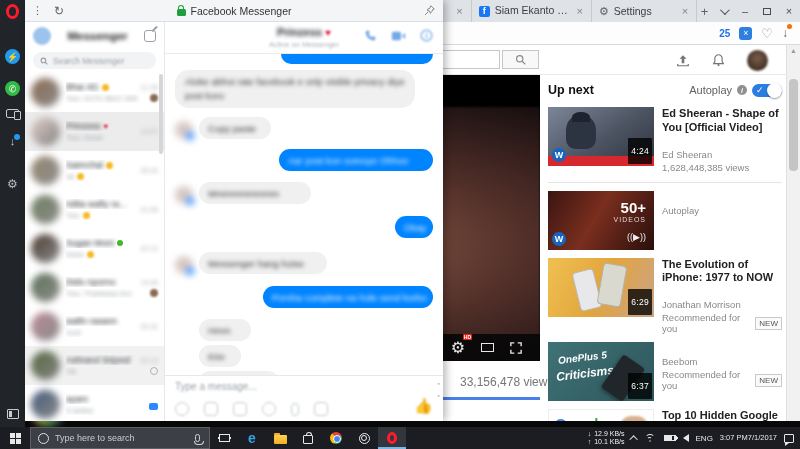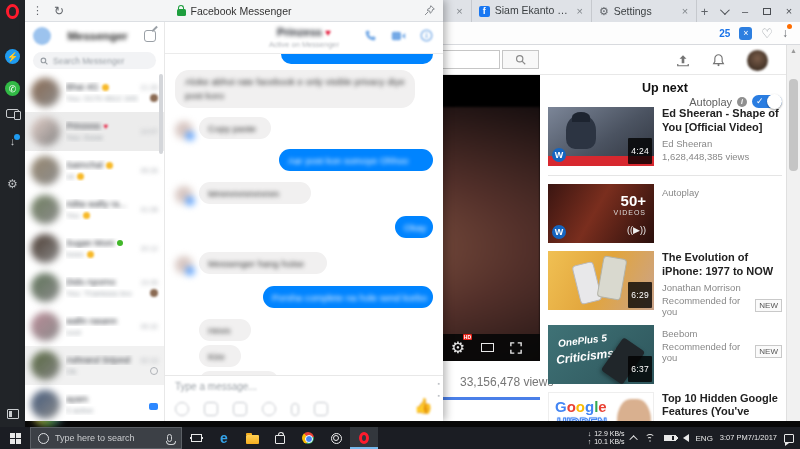--- a/index.html
+++ b/index.html
@@ -39,36 +39,36 @@
   #player .vframe{position:absolute;left:0;top:32px;right:0;bottom:0;background:radial-gradient(ellipse at 62% 55%,#8a5a46 0%,#53302a 40%,#140d0e 85%);}
   #pctrl{position:absolute;left:0;right:0;bottom:0;height:27px;background:rgba(8,8,8,.92);display:flex;align-items:center;justify-content:flex-end;gap:16px;padding-right:18px;}
   .pc-ico{color:#e8e8e8;position:relative;display:flex;align-items:center;}
   .hd-badge{position:absolute;top:-4px;right:-7px;background:#e62117;color:#fff;font-size:5px;font-weight:bold;border-radius:1px;padding:0 1px;line-height:6px;}
   .theater{width:13px;height:9px;border:1.5px solid #e8e8e8;}
   #views{position:absolute;left:460px;top:330px;font-size:12px;color:#767676;white-space:nowrap;}
   #likebar{position:absolute;left:440px;top:352px;width:100px;height:3px;background:#4a7fe8;}
 
   
   #upnext{position:absolute;left:548px;top:36px;width:234px;}
-  #un-head{display:flex;align-items:center;height:18px;flex-direction:column;}
+  #un-head{display:flex;align-items:center;height:18px;}
   #un-title{font-size:12.5px;font-weight:bold;color:#111;}
   #un-right{margin-left:auto;display:flex;align-items:center;gap:5px;}
   #autoplay-label{font-size:11px;color:#606060;}
   .info-circ{width:10px;height:10px;border-radius:50%;background:#909090;color:#fff;font-size:7px;display:flex;align-items:center;justify-content:center;font-style:italic;font-weight:bold;}
   #autoplay-toggle{width:30px;height:13px;border-radius:7px;background:#2a7de1;position:relative;}
   #autoplay-toggle .knob{position:absolute;right:0px;top:-1px;width:15px;height:15px;border-radius:50%;background:#fff;box-shadow:0 1px 2px rgba(0,0,0,.4);}
   #autoplay-toggle .tick{position:absolute;left:4px;top:1px;color:#fff;font-size:9px;}
   .un-item{display:flex;margin-top:8px;}
   .un-sep{border-bottom:1px solid #e5e5e5;margin-top:9px;}
   .thumb{position:relative;width:106px;height:59px;flex:none;overflow:hidden;background:#888;}
   .dur{position:absolute;right:2px;bottom:2px;background:rgba(0,0,0,.78);color:#fff;font-size:8.5px;padding:8px 3px;border-radius:1px;letter-spacing:.3px;}
   .wmark{position:absolute;left:4px;bottom:4px;width:14px;height:14px;border-radius:50%;background:#1565c0;color:#fff;font-size:9px;font-weight:bold;display:flex;align-items:center;justify-content:center;}
   .un-txt{padding-left:8px;min-width:0;}
   .un-vtitle{font-size:11px;font-weight:bold;color:#212121;line-height:1.25;}
-  .un-vchan{font-size:9.5px;color:#888;margin-top:3px;}
+  .un-vchan{font-size:9.5px;color:#888;margin-top:14px;}
   .un-vmeta{font-size:9.5px;color:#888;margin-top:2px;display:flex;align-items:center;gap:4px;}
   .new-badge{border:1px solid #c9c9c9;background:#fafafa;color:#555;font-size:8px;padding:0 3px;line-height:11px;}
   .t-shape{background:linear-gradient(145deg,#7c8698 0%,#4b5361 55%,#2e333d 100%);}
   .t-shape .redstrip{position:absolute;left:0;right:0;bottom:0;height:10px;background:#d7282f;}
   .t-shape .figure{position:absolute;left:18px;top:8px;width:30px;height:34px;border-radius:45% 45% 30% 30%;background:#2c3442;}
   .t-shape .beanie{position:absolute;left:24px;top:5px;width:18px;height:10px;border-radius:50% 50% 0 0;background:#1d2430;}
   .t-mix{background:linear-gradient(120deg,#3a1511 0%,#7a2e1e 45%,#2a0f0c 100%);}
   .t-mix .m50{position:absolute;right:8px;top:8px;color:#fff;font-size:15px;font-weight:bold;}
   .t-mix .mvid{position:absolute;right:8px;top:25px;color:#ddd;font-size:7px;letter-spacing:1px;}
   .t-mix .mplay{position:absolute;right:8px;bottom:8px;color:#eee;font-size:9px;}
@@ -165,21 +165,21 @@
 
   
   #blackstrip{position:absolute;left:25px;top:421px;right:0;height:6px;background:#080808;overflow:hidden;}
   #blackstrip .sliver{position:absolute;left:8px;top:-18px;width:30px;height:24px;border-radius:50%;background:linear-gradient(100deg,#c9a23a,#47803d 60%,#27406e);}
 
   
   #taskbar{position:absolute;left:0;bottom:0;right:0;height:22px;background:#1b1d23;display:flex;align-items:stretch;color:#e8e8e8;}
   #start{width:30px;display:flex;align-items:center;justify-content:center;}
   .winlogo{display:grid;grid-template-columns:5px 5px;grid-template-rows:5px 5px;gap:1px;}
   .winlogo span{background:#e8e8e8;}
-  #tb-search{width:152px;background:#3c4046;border:1px solid #5c6066;display:flex;align-items:center;gap:6px;padding:0 7px;}
+  #tb-search{width:180px;background:#3c4046;border:1px solid #5c6066;display:flex;align-items:center;gap:6px;padding:0 7px;}
   .cortana-circ{width:11px;height:11px;border:1.5px solid #dfe1e4;border-radius:50%;flex:none;}
   #tb-search .ph{flex:1;font-size:9px;color:#c9cbce;white-space:nowrap;overflow:hidden;}
   .mic{width:5px;height:8px;border:1.2px solid #cfd1d4;border-radius:3px;position:relative;margin-right:2px;flex:none;}
   .mic::after{content:"";position:absolute;left:-2.5px;top:6px;width:8px;height:3px;border:1.2px solid #cfd1d4;border-top:none;border-radius:0 0 4px 4px;}
   .tb-app{width:28px;display:flex;align-items:center;justify-content:center;position:relative;}
   .tb-app.active{background:#33373d;box-shadow:inset 0 -2px 0 #76b9ed;}
   .tv-rect{width:11px;height:8px;border:1.2px solid #e8e8e8;box-shadow:-4px 0 0 -3px #e8e8e8,4px 0 0 -3px #e8e8e8;}
   .edge-e{color:#35a3e8;font-size:14px;font-weight:bold;line-height:1;}
   .folder{width:13px;height:9px;background:linear-gradient(#ffd054,#f7ae1f);border-radius:1px;position:relative;margin-top:2px;}
   .folder::before{content:"";position:absolute;left:0;top:-2px;width:6px;height:2px;background:#f7ae1f;border-radius:1px 1px 0 0;}

